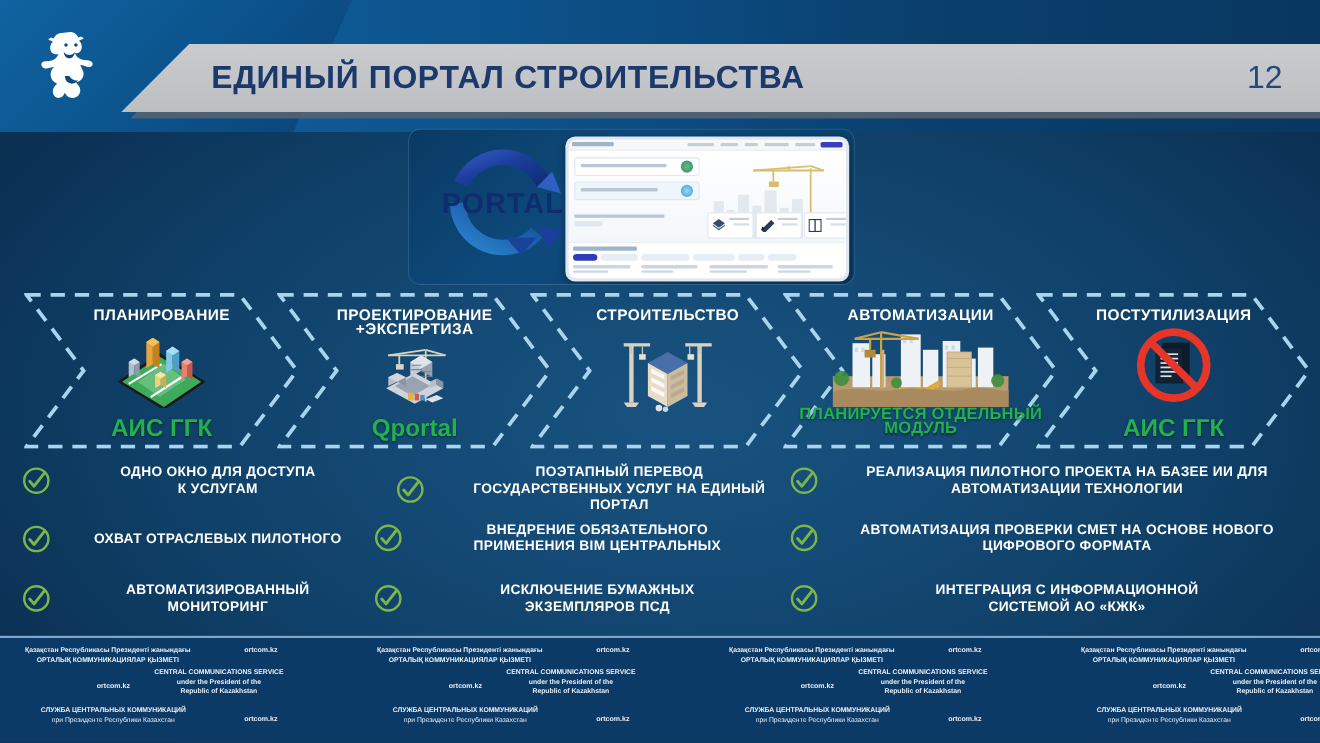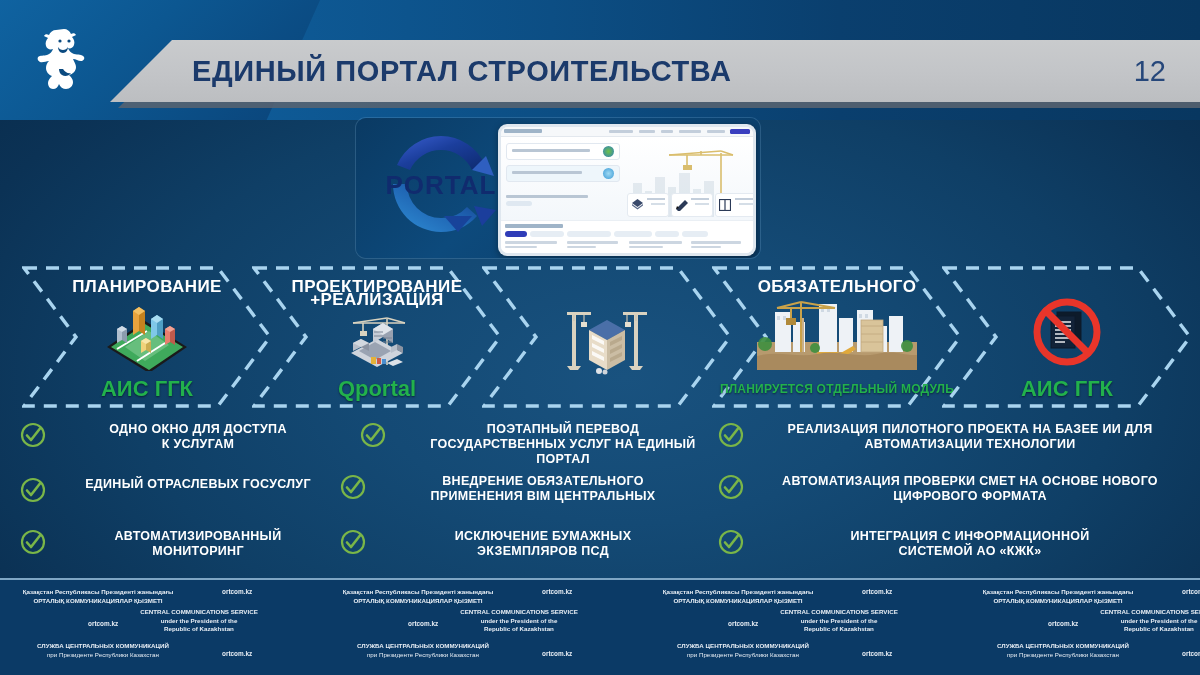--- a/index.html
+++ b/index.html
@@ -39,21 +39,21 @@
   #page-number{
     position:absolute;right:34px;top:0;height:62px;line-height:62px;
     font-size:29px;color:#26477a;font-weight:400;
   }
   #emblem{
     position:absolute;left:28px;top:24px;width:74px;height:82px;
     display:flex;align-items:center;justify-content:center;
   }
   
   #hero{
-    position:absolute;left:356px;top:118px;width:404px;height:140px;
+    position:absolute;left:372px;top:118px;width:404px;height:140px;
     border-radius:10px;overflow:hidden;
     background:linear-gradient(135deg,#0a3a63 0%,#0d4a7c 40%,#0a3a63 100%);
     box-shadow:0 0 0 1px rgba(120,170,210,.25);
   }
   #portal-logo{
     position:absolute;left:10px;top:4px;width:150px;height:132px;
   }
   #device-mock{
     position:absolute;left:142px;top:6px;width:258px;height:132px;
     background:#dfe7ef;border-radius:9px;padding:3px;box-sizing:border-box;
@@ -86,35 +86,35 @@
   .mk-cols .col{flex:1;}
   .mk-cols .col .l{height:2.5px;background:#ccd6e1;margin-bottom:2px;border-radius:1px;}
   
   #stages{position:absolute;left:0;top:266px;width:1200px;height:142px;}
   .chev{
     position:absolute;top:0;height:142px;
   }
   .chev .outline{position:absolute;inset:0;}
   .stage-title{
     position:absolute;left:0;right:0;top:14px;text-align:center;
-    font-size:17px;font-weight:bold;color:#ffffff;letter-spacing:.4px;line-height:13px;
+    font-size:14px;font-weight:bold;color:#ffffff;letter-spacing:.4px;line-height:13px;
   }
   .stage-icon{
     position:absolute;left:50%;transform:translateX(-50%);top:34px;
     width:96px;height:72px;display:flex;align-items:center;justify-content:center;
   }
   .stage-label{
     position:absolute;left:0;right:0;bottom:8px;text-align:center;
     font-size:22px;font-weight:bold;color:#22b14c;line-height:23px;
     text-shadow:0 1px 2px rgba(0,0,0,.5);
   }
-  .stage-label.small{font-size:12px;line-height:13px;bottom:12px;letter-spacing:.2px;}
+  .stage-label.small{font-size:15px;line-height:13px;bottom:12px;letter-spacing:.2px;}
   
   #checklist{position:absolute;left:0;top:412px;width:1200px;height:162px;}
-  .check-item{position:absolute;display:flex;}
+  .check-item{position:absolute;display:flex;align-items:center;}
   .check-icon{flex:0 0 auto;width:26px;height:26px;margin-right:10px;}
   .check-text{
     font-size:12.5px;font-weight:bold;color:#ffffff;line-height:15px;
     letter-spacing:.3px;text-align:center;
   }
   
   #footer{
     position:absolute;left:0;bottom:0;width:1200px;height:95px;
     background:#0b3a66;border-top:2px solid #7fa6c4;overflow:hidden;
   }
@@ -326,21 +326,21 @@
         </svg>
       </div>
       <div class="stage-label">АИС ГГК</div>
     </div>
 
     <div class="chev" style="left:252px;width:250px">
       <svg class="outline" viewBox="0 0 250 142" preserveAspectRatio="none">
         <path d="M2 2H196L248 71 196 140H2L54 71z" fill="none" stroke="#a9d4ef" stroke-width="3.4" stroke-dasharray="13 9"></path>
       </svg>
       <div class="stage-title" style="white-space:pre-line">ПРОЕКТИРОВАНИЕ
-+РЕАЛИЗАЦИЯ</div>
++ЭКСПЕРТИЗА</div>
       <div class="stage-icon" style="top:40px">
         <svg width="96" height="66" viewBox="0 0 96 66">
           <g stroke="#d8d2bf" stroke-width="1.6" fill="none">
             <path d="M58 56V10"></path>
               <path d="M24 14h52"></path>
               <path d="M24 14l34-5"></path>
               <path d="M76 14l-18-5"></path>
             <path d="M34 14v8"></path>
           </g>
           <rect x="31" y="22" width="7" height="5" fill="#d8d2bf"></rect>
@@ -368,20 +368,21 @@
           </g>
         </svg>
       </div>
       <div class="stage-label">Qportal</div>
     </div>
 
     <div class="chev" style="left:482px;width:250px">
       <svg class="outline" viewBox="0 0 250 142" preserveAspectRatio="none">
         <path d="M2 2H196L248 71 196 140H2L54 71z" fill="none" stroke="#a9d4ef" stroke-width="3.4" stroke-dasharray="13 9"></path>
       </svg>
+      <div class="stage-title">СТРОИТЕЛЬСТВО</div>
       <div class="stage-icon" style="top:36px;height:74px">
         <svg width="96" height="74" viewBox="0 0 96 74">
           <g fill="#d9d2c0">
             <rect x="13" y="12" width="4" height="52"></rect>
               <polygon points="8,64 22,64 19,68 11,68"></polygon>
             <rect x="8" y="10" width="24" height="3"></rect>
             <rect x="75" y="12" width="4" height="52"></rect>
               <polygon points="70,64 84,64 81,68 73,68"></polygon>
             <rect x="64" y="10" width="24" height="3"></rect>
           </g>
@@ -411,21 +412,21 @@
           <circle cx="40" cy="69" r="3" fill="#dfe3e8"></circle>
           <circle cx="46" cy="70" r="2.5" fill="#cfd4da"></circle>
         </svg>
       </div>
     </div>
 
     <div class="chev" style="left:712px;width:250px">
       <svg class="outline" viewBox="0 0 250 142" preserveAspectRatio="none">
         <path d="M2 2H196L248 71 196 140H2L54 71z" fill="none" stroke="#a9d4ef" stroke-width="3.4" stroke-dasharray="13 9"></path>
       </svg>
-      <div class="stage-title">ОБЯЗАТЕЛЬНОГО</div>
+      <div class="stage-title">АВТОМАТИЗАЦИИ</div>
       <div class="stage-icon" style="top:30px;width:160px;height:74px">
         <svg width="160" height="74" viewBox="0 0 160 74">
           <rect x="0" y="46" width="160" height="28" fill="#b79a6e"></rect>
           <g fill="#eef2f6">
             <rect x="18" y="16" width="16" height="40"></rect>
               <rect x="36" y="26" width="12" height="30"></rect>
             <rect x="62" y="8" width="18" height="48"></rect>
               <rect x="82" y="22" width="14" height="34"></rect>
             <rect x="100" y="14" width="16" height="42"></rect>
               <rect x="118" y="30" width="12" height="26"></rect>
@@ -468,20 +469,21 @@
           <path d="M0 60c20-6 40 2 60-2s40 4 60 0 26 2 40 1v15H0z" fill="#a98a5e"></path>
         </svg>
       </div>
       <div class="stage-label small">ПЛАНИРУЕТСЯ ОТДЕЛЬНЫЙ МОДУЛЬ</div>
     </div>
 
     <div class="chev" style="left:942px;width:250px">
       <svg class="outline" viewBox="0 0 250 142" preserveAspectRatio="none">
         <path d="M2 2H196L248 71 196 140H2L54 71z" fill="none" stroke="#a9d4ef" stroke-width="3.4" stroke-dasharray="13 9"></path>
       </svg>
+      <div class="stage-title">ПОСТУТИЛИЗАЦИЯ</div>
       <div class="stage-icon" style="top:30px">
         <svg width="78" height="78" viewBox="0 0 78 78">
           <g transform="translate(39,39)">
             <rect x="-10" y="-20" width="24" height="32" fill="#0d1b2a" stroke="#0d1b2a" stroke-width="1"></rect>
             <rect x="-16" y="-16" width="24" height="32" fill="#122338" stroke="#0d1b2a" stroke-width="1"></rect>
             <g stroke="#ffffff" stroke-width="1.6" opacity=".85">
               <path d="M-12 -10h16"></path>
                 <path d="M-12 -6h16"></path>
                 <path d="M-12 -2h16"></path>
               <path d="M-12 2h16"></path>
@@ -525,21 +527,21 @@
       </svg>
       <div class="check-text" style="flex:1;white-space:pre-line">РЕАЛИЗАЦИЯ ПИЛОТНОГО ПРОЕКТА НА БАЗЕЕ ИИ ДЛЯ
 АВТОМАТИЗАЦИИ ТЕХНОЛОГИИ</div>
     </div>
 
     <div class="check-item" style="left:20px;top:65px;width:320px">
       <svg class="check-icon" viewBox="0 0 26 26">
         <circle cx="13" cy="13" r="11" fill="none" stroke="#7ab648" stroke-width="2.2"></circle>
         <path d="M7 13.5l4 4.5L20 6.5" fill="none" stroke="#7ab648" stroke-width="2.6" stroke-linecap="round" stroke-linejoin="round"></path>
       </svg>
-      <div class="check-text" style="flex:1;white-space:pre-line">ЕДИНЫЙ ОТРАСЛЕВЫХ ГОСУСЛУГ</div>
+      <div class="check-text" style="flex:1;white-space:pre-line">ОХВАТ ОТРАСЛЕВЫХ ПИЛОТНОГО</div>
     </div>
 
     <div class="check-item" style="left:340px;top:62px;width:370px">
       <svg class="check-icon" viewBox="0 0 26 26">
         <circle cx="13" cy="13" r="11" fill="none" stroke="#7ab648" stroke-width="2.2"></circle>
         <path d="M7 13.5l4 4.5L20 6.5" fill="none" stroke="#7ab648" stroke-width="2.6" stroke-linecap="round" stroke-linejoin="round"></path>
       </svg>
       <div class="check-text" style="flex:1;white-space:pre-line">ВНЕДРЕНИЕ ОБЯЗАТЕЛЬНОГО
 ПРИМЕНЕНИЯ BIM ЦЕНТРАЛЬНЫХ</div>
     </div>

